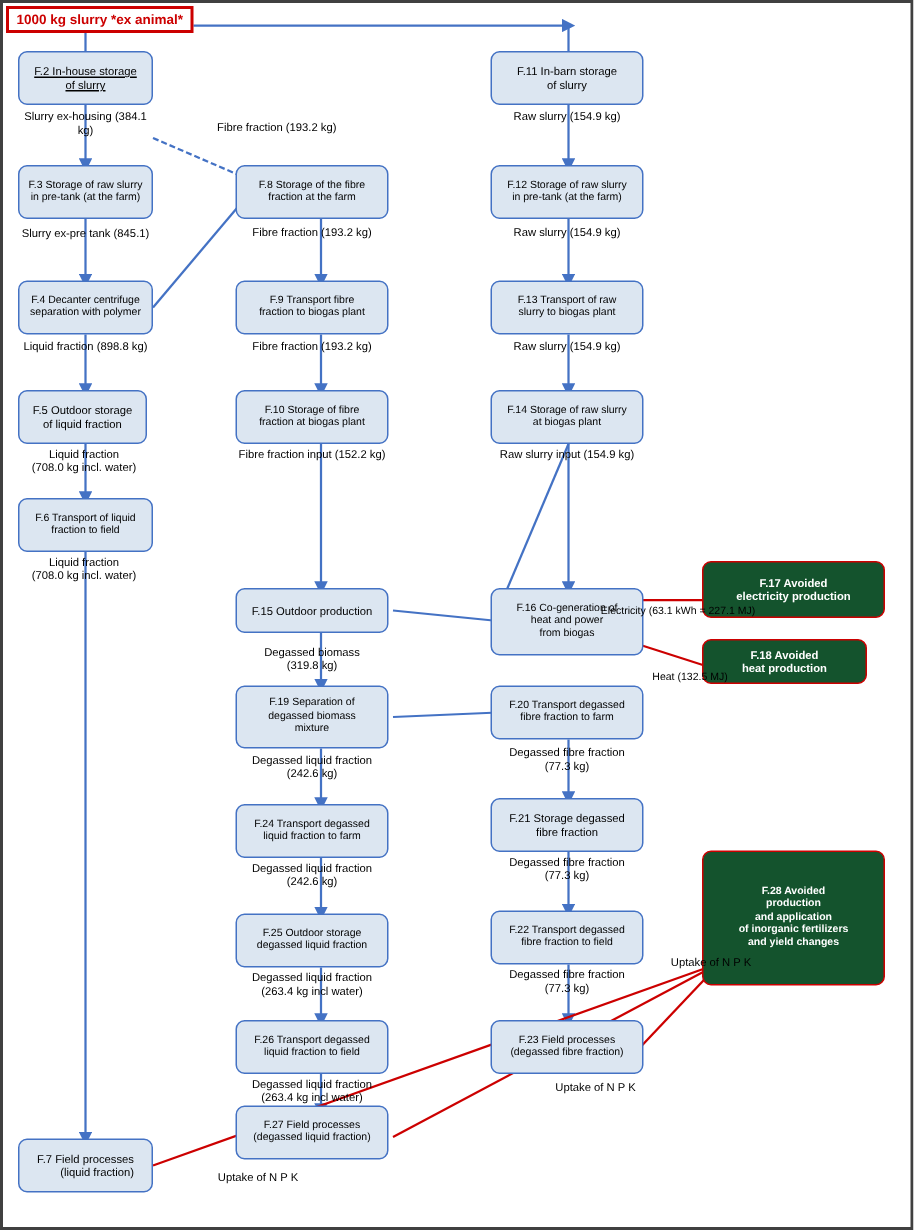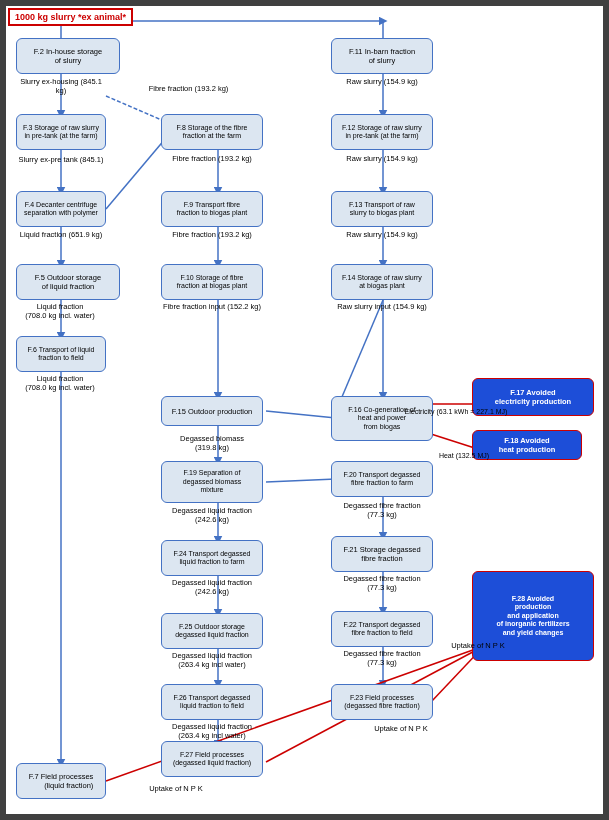--- a/index.html
+++ b/index.html
@@ -9,21 +9,21 @@
       background: #fff;
       width: 609px;
       min-height: 820px;
       overflow: hidden;
     }
     .diagram-container {
       position: relative;
       width: 609px;
       height: 820px;
       background: #fff;
-      border: 6px solid #404040;
+      border: 2px solid #404040;
       padding: 4px;
     }
     .title-box {
       position: absolute;
       top: 2px;
       left: 2px;
       border: 2px solid #c00;
       background: #fff;
       padding: 2px 5px;
       font-size: 9px;
@@ -39,21 +39,21 @@
       text-align: center;
       display: flex;
       align-items: center;
       justify-content: center;
       font-size: 8px;
       line-height: 1.2;
       color: #000;
       padding: 2px;
     }
     .node.red {
-      background: #1d4ed8;
+      background: #14532d;
       border-color: #c00;
       color: #fff;
       font-weight: bold;
     }
     .label {
       position: absolute;
       font-size: 7.5px;
       color: #000;
       text-align: center;
     }
@@ -142,36 +142,36 @@
     <line x1="212" y1="714" x2="212" y2="738" stroke="#4472c4" stroke-width="1.5" marker-end="url(#arr)"></line>
 
     <line x1="260" y1="756" x2="478" y2="640" stroke="#c00" stroke-width="1.5" marker-end="url(#arr-red)"></line>
 
     <line x1="100" y1="775" x2="478" y2="640" stroke="#c00" stroke-width="1.5" marker-end="url(#arr-red)"></line>
 
     <line x1="100" y1="90" x2="165" y2="118" stroke="#4472c4" stroke-width="1.5" stroke-dasharray="4,2" marker-end="url(#arr)"></line>
 
   </svg>
 
-  <div class="node" style="left:10px;top:32px;width:104px;height:36px;">
+  <div class="node" style="left:10px;top:32px;width:90px;height:36px;text-decoration:underline;">
     <span style="white-space:pre-line;font-size:7.5px;">F.2 In-house storage
 of slurry</span>
   </div>
 
   <div class="node" style="left:10px;top:108px;width:90px;height:36px;">
     <span style="white-space:pre-line;font-size:7px;">F.3 Storage of raw slurry
 in pre-tank (at the farm)</span>
   </div>
 
   <div class="node" style="left:10px;top:185px;width:90px;height:36px;">
     <span style="white-space:pre-line;font-size:7px;">F.4 Decanter centrifuge
 separation with polymer</span>
   </div>
 
-  <div class="node" style="left:10px;top:258px;width:104px;height:36px;">
+  <div class="node" style="left:10px;top:258px;width:86px;height:36px;">
     <span style="white-space:pre-line;font-size:7.5px;">F.5 Outdoor storage
 of liquid fraction</span>
   </div>
 
   <div class="node" style="left:10px;top:330px;width:90px;height:36px;">
     <span style="white-space:pre-line;font-size:7px;">F.6 Transport of liquid
 fraction to field</span>
   </div>
 
   <div class="node" style="left:10px;top:757px;width:90px;height:36px;text-align:right;">
@@ -218,21 +218,21 @@
     <span style="white-space:pre-line;font-size:7px;">F.26 Transport degassed
 liquid fraction to field</span>
   </div>
 
   <div class="node" style="left:155px;top:735px;width:102px;height:36px;">
     <span style="white-space:pre-line;font-size:7px;">F.27 Field processes
 (degassed liquid fraction)</span>
   </div>
 
   <div class="node" style="left:325px;top:32px;width:102px;height:36px;">
-    <span style="white-space:pre-line;font-size:7.5px;">F.11 In-barn fraction
+    <span style="white-space:pre-line;font-size:7.5px;">F.11 In-barn storage
 of slurry</span>
   </div>
 
   <div class="node" style="left:325px;top:108px;width:102px;height:36px;">
     <span style="white-space:pre-line;font-size:7px;">F.12 Storage of raw slurry
 in pre-tank (at the farm)</span>
   </div>
 
   <div class="node" style="left:325px;top:185px;width:102px;height:36px;">
     <span style="white-space:pre-line;font-size:7px;">F.13 Transport of raw
@@ -281,23 +281,23 @@
   </div>
 
   <div class="node red" style="left:466px;top:565px;width:122px;height:90px;">
     <span style="white-space:pre-line;font-size:7px;color:#fff;text-align:center;">F.28 Avoided
 production
 and application
 of inorganic fertilizers
 and yield changes</span>
   </div>
 
-  <div class="label" style="left:10px;top:71px;width:90px;">Slurry ex-housing (845.1 kg)</div>
+  <div class="label" style="left:10px;top:71px;width:90px;">Slurry ex-housing (384.1 kg)</div>
   <div class="label" style="left:10px;top:149px;width:90px;">Slurry ex-pre tank (845.1)</div>
-  <div class="label" style="left:10px;top:224px;width:90px;">Liquid fraction (651.9 kg)</div>
+  <div class="label" style="left:10px;top:224px;width:90px;">Liquid fraction (898.8 kg)</div>
   <div class="label" style="left:5px;top:296px;width:98px;">Liquid fraction<br>(708.0 kg incl. water)</div>
   <div class="label" style="left:5px;top:368px;width:98px;">Liquid fraction<br>(708.0 kg incl. water)</div>
 
   <div class="label" style="left:130px;top:78px;width:105px;">Fibre fraction (193.2 kg)</div>
   <div class="label" style="left:155px;top:148px;width:102px;">Fibre fraction (193.2 kg)</div>
   <div class="label" style="left:155px;top:224px;width:102px;">Fibre fraction (193.2 kg)</div>
   <div class="label" style="left:155px;top:296px;width:102px;">Fibre fraction input (152.2 kg)</div>
   <div class="label" style="left:155px;top:428px;width:102px;">Degassed biomass<br>(319.8 kg)</div>
   <div class="label" style="left:155px;top:500px;width:102px;">Degassed liquid fraction<br>(242.6 kg)</div>
   <div class="label" style="left:155px;top:572px;width:102px;">Degassed liquid fraction<br>(242.6 kg)</div>

